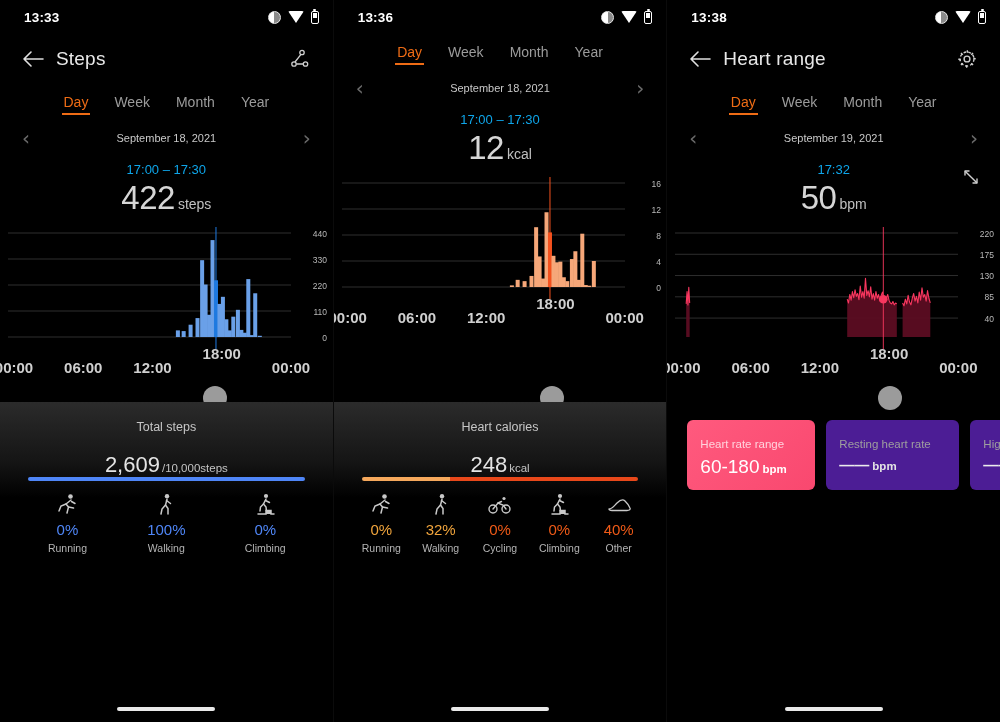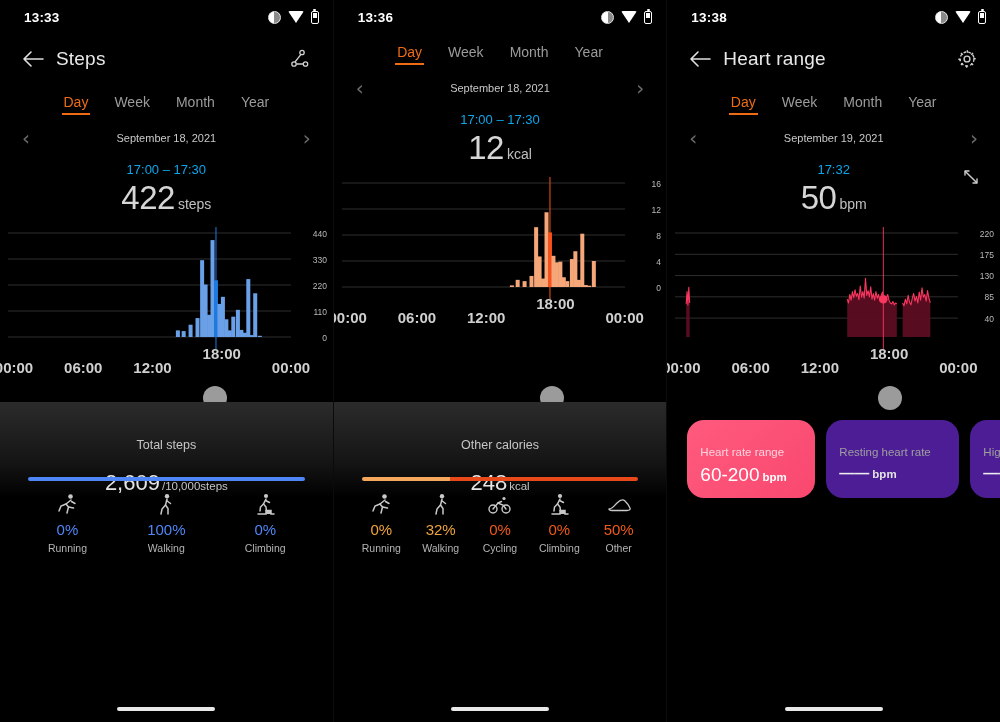--- a/index.html
+++ b/index.html
@@ -48,42 +48,42 @@
   .chartwrap svg{display:block;}
   .axisx{position:relative;height:26px;}
   .axisx span{position:absolute;color:#d0d0d0;font-size:15px;font-weight:bold;transform:translateX(-50%);}
 
   
   .scrub{position:absolute;left:0;right:0;top:398px;height:1px;}
   .knob{position:absolute;width:24px;height:24px;border-radius:50%;background:#9b9b9b;transform:translate(-50%,-50%);box-shadow:0 0 0 0 #000;cursor:pointer;}
 
   
   .summary{position:absolute;left:0;right:0;top:402px;height:96px;background:linear-gradient(180deg,#2b2b2b 0%,#151515 62%,#000 100%);}
-  .sum-inner{display:flex;align-items:flex-start;justify-content:center;padding-top:36px;}
+  .sum-inner{display:flex;align-items:flex-start;justify-content:center;padding-top:18px;}
   .sum-block{text-align:center;}
   .sum-label{color:#c6c6c6;font-size:12.5px;}
   .sum-valrow{margin-top:18px;color:#e4e4e4;}
   .sum-val{font-size:22px;}
   .sum-unit{font-size:11.5px;color:#c4c4c4;margin-left:2px;}
   .sum-note{border-left:1px solid #4a4a4a;margin-left:18px;padding-left:14px;color:#c2c2c2;font-size:10.3px;line-height:1.45;max-width:135px;text-align:left;}
   .sum-note .hi{color:#ef4c18;}
 
   
   .progress{position:absolute;left:28px;right:28px;top:477px;height:4px;border-radius:2px;overflow:hidden;display:flex;}
 
   
   .breakdown{position:absolute;left:0;right:0;top:492px;display:flex;justify-content:space-around;padding:0 18px;}
   .bd{display:flex;flex-direction:column;align-items:center;width:62px;}
   .bd-ic{height:26px;display:flex;align-items:center;justify-content:center;}
   .bd-pct{font-size:15px;margin-top:3px;}
   .bd-name{color:#b4b4b4;font-size:10.5px;margin-top:4px;}
 
   
   .hrcards{position:absolute;left:20px;top:420px;display:flex;gap:11px;}
-  .hrcard{border-radius:17px;padding:26px 13px 12px;box-sizing:border-box;cursor:pointer;}
+  .hrcard{border-radius:6px;padding:18px 13px 12px;box-sizing:border-box;cursor:pointer;}
   .hrcard.active{background:linear-gradient(135deg,#ff5a7e 0%,#f9486f 100%);width:128px;}
   .hrcard.plain{background:#4c1d95;width:133px;}
   .hrc-label{font-size:11.5px;}
   .hrcard.active .hrc-label{color:#ffd3dd;}
   .hrcard.plain .hrc-label{color:#9f9f9f;}
   .hrc-valrow{margin-top:6px;white-space:nowrap;}
   .hrc-val{font-size:19px;color:#fff;}
   .hrcard.plain .hrc-val{font-size:15px;color:#ececec;font-weight:bold;}
   .hrc-unit{font-size:11.5px;color:#fff;margin-left:3px;font-weight:bold;}
   .hrcard.plain .hrc-unit{color:#e4e4e4;}
@@ -331,21 +331,21 @@
         <span style="left: 291px; top: 9px;">00:00</span>
       </div>
 
     <div class="scrub">
       <div class="knob" style="left:65.5%;"></div>
     </div>
 
     <div class="summary">
       <div class="sum-inner">
         <div class="sum-block">
-          <div class="sum-label">Other calories</div>
+          <div class="sum-label">Heart calories</div>
           <div class="sum-valrow">
             <span class="sum-val">248</span><span class="sum-unit">kcal</span>
           </div>
         </div>
       </div>
     </div>
 
     <div class="progress">
       <div style="flex:32;background:#f5a85c;"></div>
       <div style="flex:68;background:#e8481a;"></div>
@@ -410,21 +410,21 @@
         </div>
         <div class="bd-pct" style="color:#ef5a17;">0%</div>
         <div class="bd-name">Climbing</div>
       </div>
       <div class="bd" style="width:54px;">
         <div class="bd-ic">
           <svg width="26" height="20" viewBox="0 0 26 20">
               <path d="M3 14 C6 14 8 11 11 8 C14 5 17 4 19 6 C21 8 23 10 24 13 C24.6 14.6 23.5 15.5 21 15.5 L6 15.5 C3.8 15.5 3 15 3 14 Z" stroke="#c9c9c9" stroke-width="1.3" fill="none" stroke-linejoin="round"></path>
             </svg>
         </div>
-        <div class="bd-pct" style="color:#ef5a17;">50%</div>
+        <div class="bd-pct" style="color:#ef5a17;">40%</div>
         <div class="bd-name">Other</div>
       </div>
     </div>
 
     <div class="homebar"></div>
   </div>
 
   <div class="phone">
     <div class="statusbar">
       <div class="st-time">13:38</div>
@@ -513,21 +513,21 @@
       </div>
 
     <div class="scrub">
       <div class="knob" style="left:67%;"></div>
     </div>
 
     <div class="hrcards">
       <div class="hrcard active">
         <div class="hrc-label">Heart rate range</div>
         <div class="hrc-valrow">
-          <span class="hrc-val">60-200</span><span class="hrc-unit">bpm</span>
+          <span class="hrc-val">60-180</span><span class="hrc-unit">bpm</span>
         </div>
       </div>
       <div class="hrcard plain">
         <div class="hrc-label">Resting heart rate</div>
         <div class="hrc-valrow">
           <span class="hrc-val">——</span><span class="hrc-unit">bpm</span>
         </div>
       </div>
       <div class="hrcard plain">
         <div class="hrc-label">High</div>

